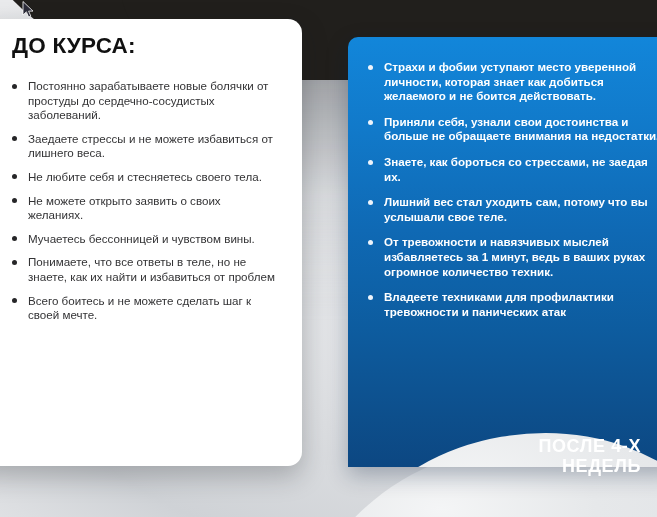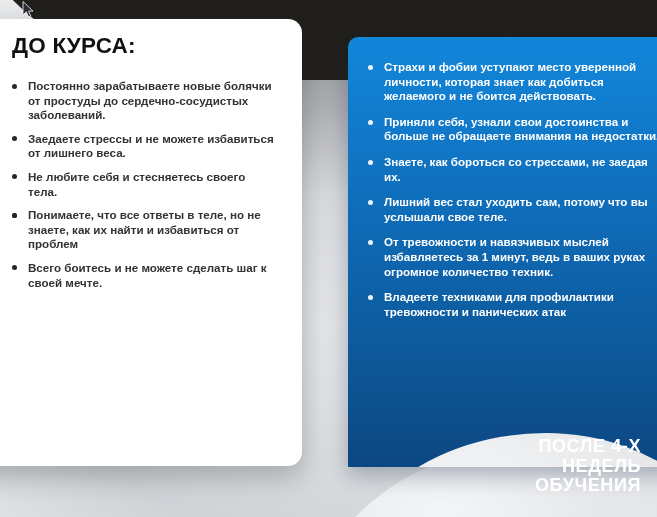--- a/index.html
+++ b/index.html
@@ -174,21 +174,20 @@
     top: 4.5px;
     width: 5px;
     height: 5px;
     border-radius: 50%;
   }
 
   .card-white ul.bullets li {
     font-size: 11.6px;
     line-height: 14.6px;
     color: #333335;
-    font-weight: bold;
   }
   .card-white ul.bullets li .dot { background: #262628; }
 
   .card-blue ul.bullets li {
     font-size: 11.6px;
     line-height: 14.6px;
     font-weight: bold;
     color: #ffffff;
     margin-bottom: 11px;
   }
@@ -244,20 +243,25 @@
         <li>
           <span class="dot"></span>
           <span>Заедаете стрессы и не можете избавиться от лишнего веса.</span>
         </li>
         <li>
           <span class="dot"></span>
           <span>Не любите себя и стесняетесь своего тела.</span>
         </li>
         <li>
           <span class="dot"></span>
+          <span>Не можете открыто заявить о своих желаниях.</span>
+        </li>
+        <li>
+          <span class="dot"></span>
+          <span>Мучаетесь бессонницей и чувством вины.</span>
         </li>
         <li>
           <span class="dot"></span>
           <span>Понимаете, что все ответы в теле, но не знаете, как их найти и избавиться от проблем</span>
         </li>
         <li>
           <span class="dot"></span>
           <span>Всего боитесь и не можете сделать шаг к своей мечте.</span>
         </li>
       </ul>
@@ -291,20 +295,19 @@
           <span class="dot"></span>
           <span>Владеете техниками для профилактики тревожности и панических атак</span>
         </li>
       </ul>
     </div>
   </div>
 
   <div class="caption">
     <div>ПОСЛЕ 4-Х</div>
     <div>НЕДЕЛЬ</div>
-    <div>ОБУЧЕНИЯ</div>
   </div>
 
   <svg class="cursor" viewBox="0 0 14 18">
     <path d="M1 0.5 L1 14 L4.4 10.8 L6.6 16 L8.8 15.1 L6.6 10.1 L11 10.1 Z" fill="#2b2b38" stroke="#ffffff" stroke-width="0.8"></path>
   </svg>
 
 </div>
 
 </body></html>

